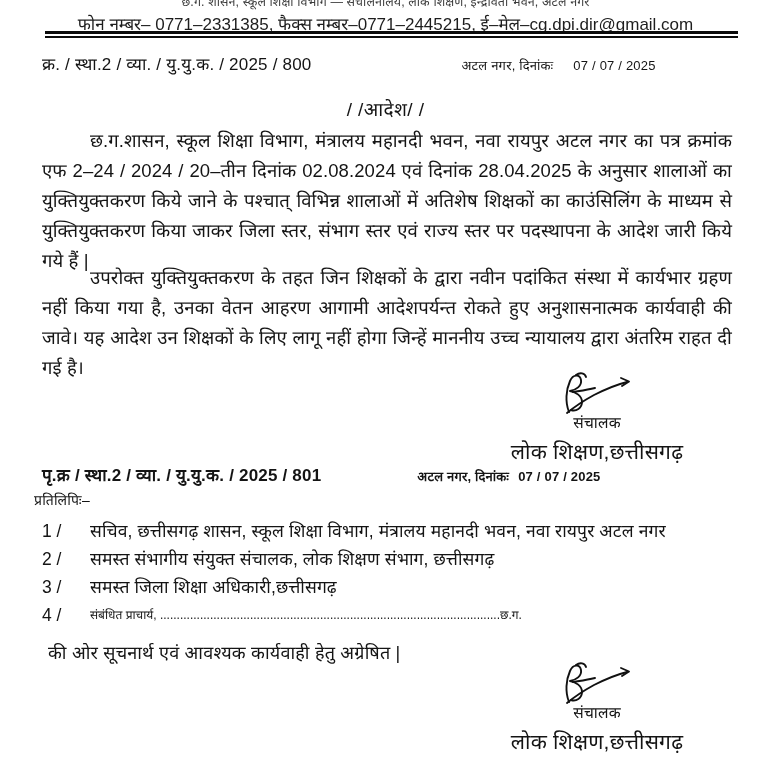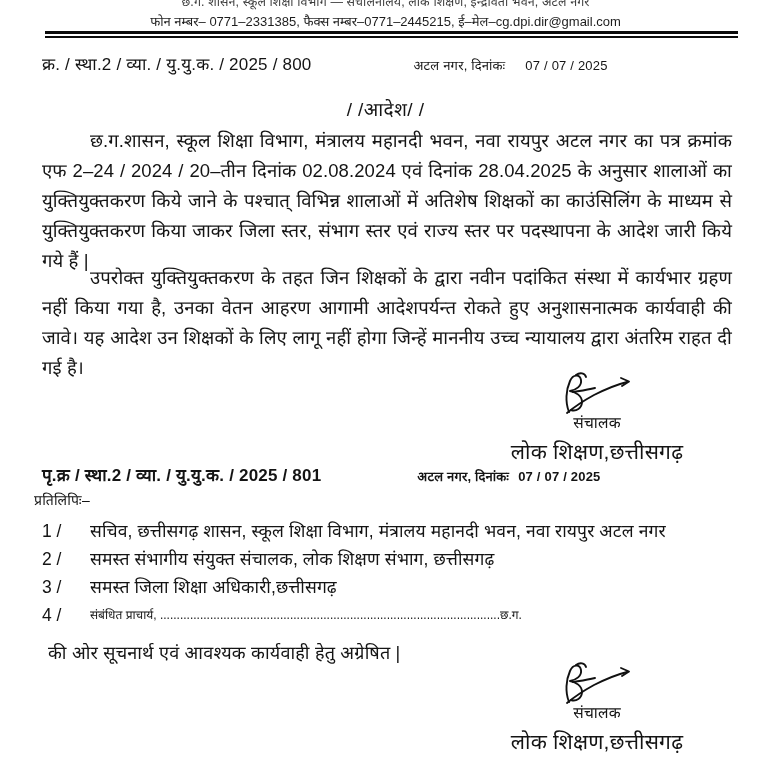--- a/index.html
+++ b/index.html
@@ -32,21 +32,21 @@
     text-align: center;
   }
   .lh-line1 {
     font-size: 12.5px;
     letter-spacing: 0.1px;
     color: #2a2a2a;
     white-space: nowrap;
     opacity: 0.92;
   }
   .lh-line2 {
-    font-size: 13px;
+    font-size: 17px;
     color: #1d1d1d;
     white-space: nowrap;
     margin-top: 2px;
   }
 
   
   .rule-wrap {
     position: absolute;
     top: 31px;
     left: 45px;
@@ -78,21 +78,21 @@
     white-space: nowrap;
     letter-spacing: 0.2px;
   }
   .ref-right {
     font-size: 13px;
     white-space: nowrap;
     letter-spacing: 0.2px;
   }
   .ref-place { margin-right: 6px; }
 
-  #ref-row-1 { top: 52px; }
+  #ref-row-1 { top: 52px; gap: 48px; }
   #ref-row-1 .ref-right { margin-left: 102px; }
   #ref-row-1 .ref-date { margin-left: 14px; }
 
   #ref-row-2 { top: 463px; font-weight: bold; }
   #ref-row-2 .ref-right { margin-left: 96px; }
   #ref-row-2 .ref-date { margin-left: 3px; }
 
   
   .order-title {
     position: absolute;

